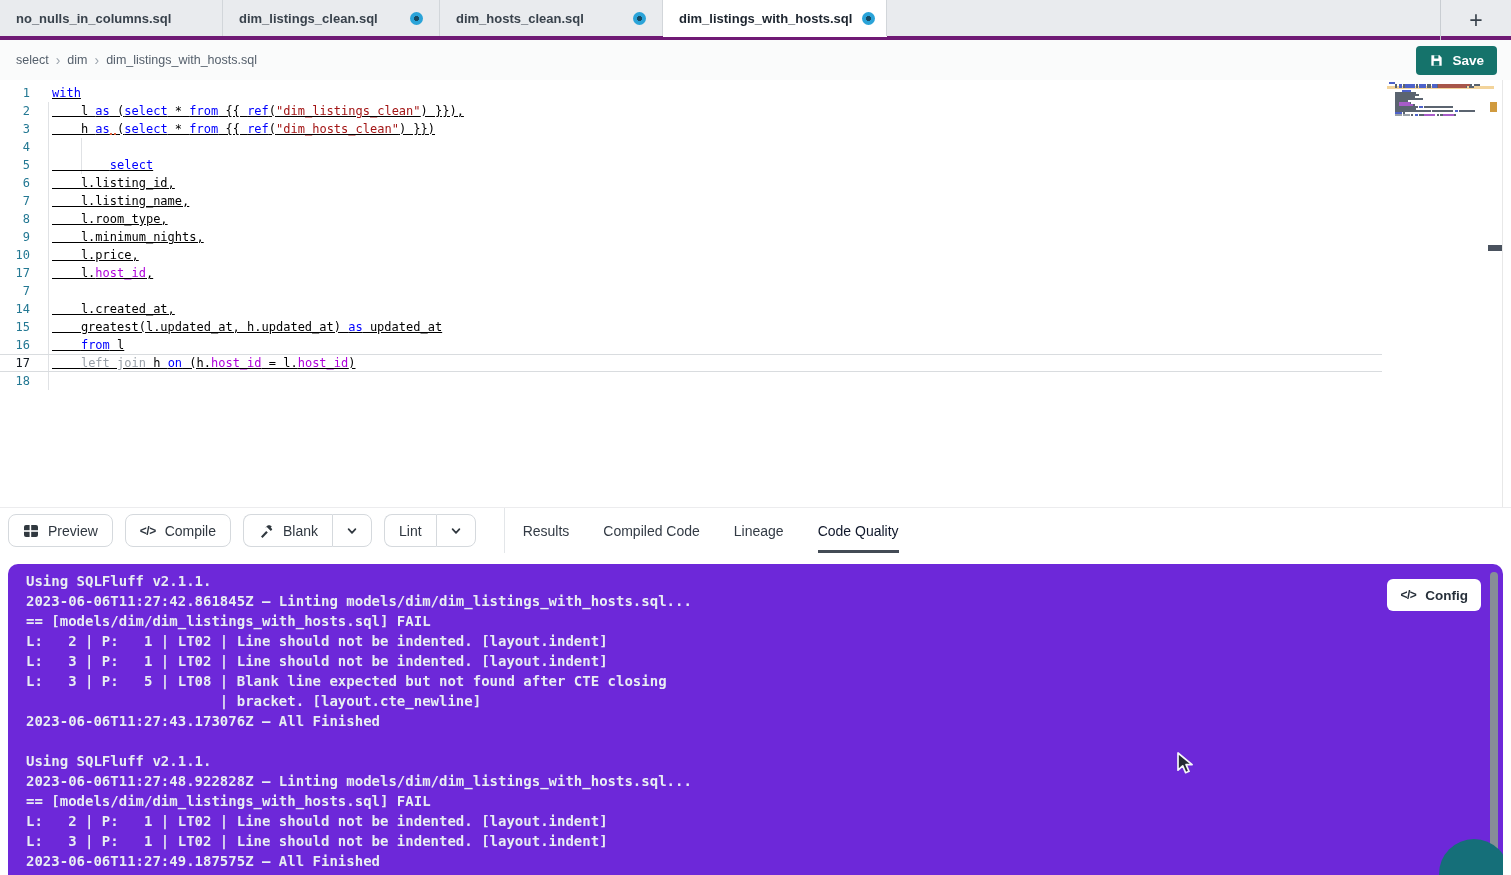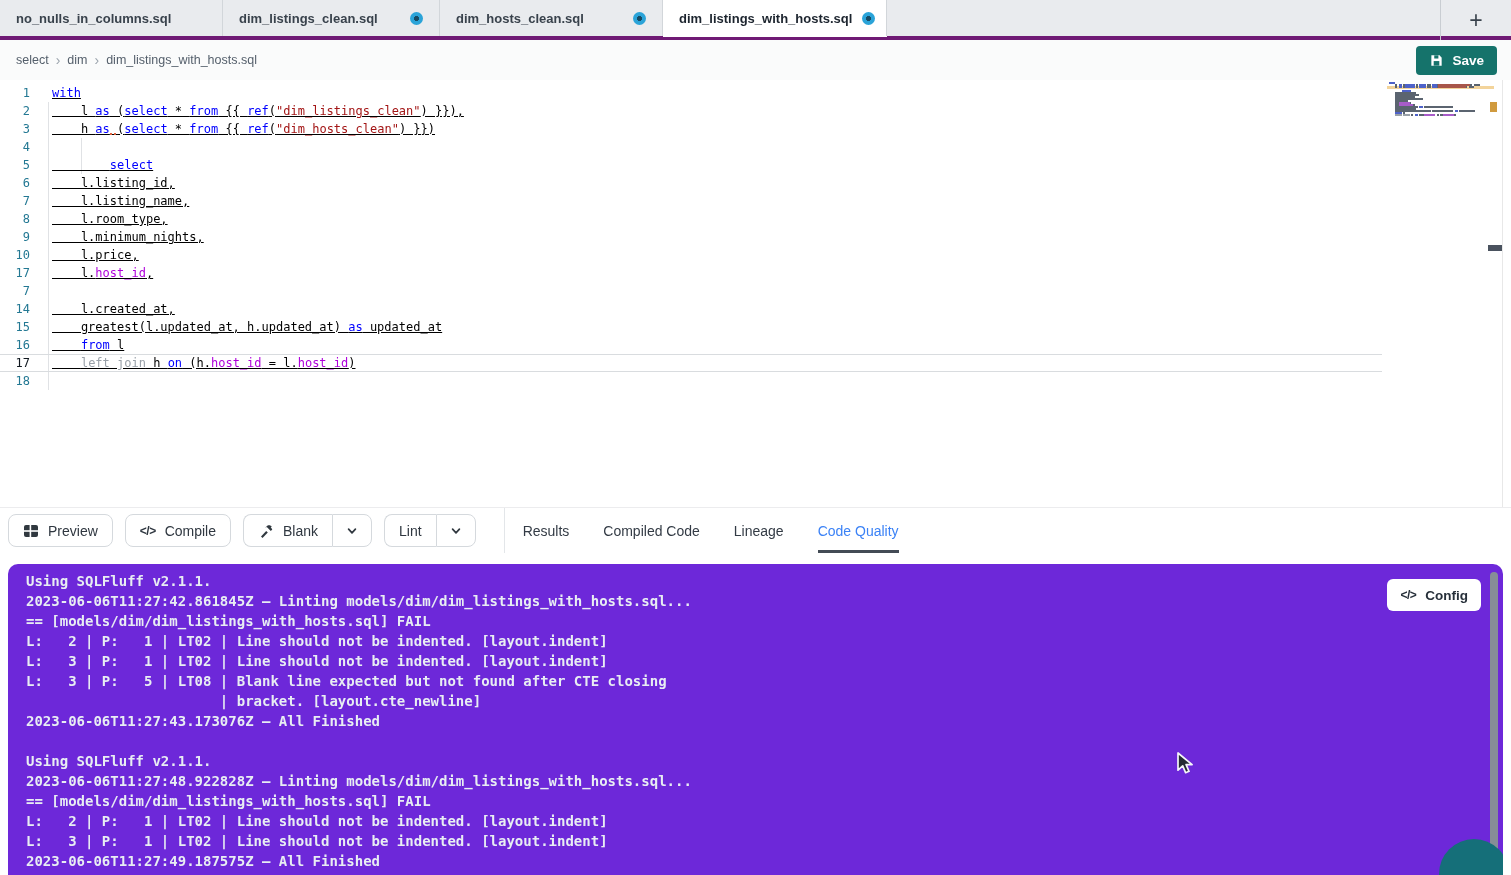--- a/index.html
+++ b/index.html
@@ -75,21 +75,21 @@
     color:#2f3740; font-weight:500; cursor:pointer; font-family:"Liberation Sans",sans-serif; }
   .gap { width:12px; flex:none; }
   .split { display:flex; }
   .split .main { border-radius:8px 0 0 8px; border-right:none; }
   .split .chev { border-radius:0 8px 8px 0; padding:0 13px; }
   .codeglyph { font-weight:700; font-size:12px; letter-spacing:-0.5px; }
   .vdiv { width:1px; align-self:stretch; background:#e3e6e9; margin-left:28px; flex:none; }
   .ptabs { display:flex; align-self:stretch; margin-left:18px; gap:34px; }
   .ptab { display:flex; align-items:center; font-size:14px; color:#333b45; cursor:pointer;
     border-bottom:3px solid transparent; padding-top:3px; }
-  .ptab.active { border-bottom-color:#434b55; color:#3b82f6; }
+  .ptab.active { border-bottom-color:#434b55; color:#0f172a; }
 
   
   .termsec { position:absolute; top:553px; left:0; right:0; bottom:0; background:#fff; }
   .terminal { position:absolute; left:8px; right:8px; top:11px; bottom:0;
     background:#6d28d9; border-radius:10px 10px 0 0; overflow:hidden; }
   .terminal pre { margin:0; padding:7px 0 0 18px; color:#e8edf3;
     font-family:"DejaVu Sans Mono", monospace; font-weight:700; font-size:14px; line-height:20px; }
   .configbtn { position:absolute; top:15px; right:22px; height:32px; background:#fff;
     border:none; border-radius:6px; display:flex; align-items:center; gap:9px;
     padding:0 13px; font-size:13.5px; font-weight:600; color:#27303a; cursor:pointer;

